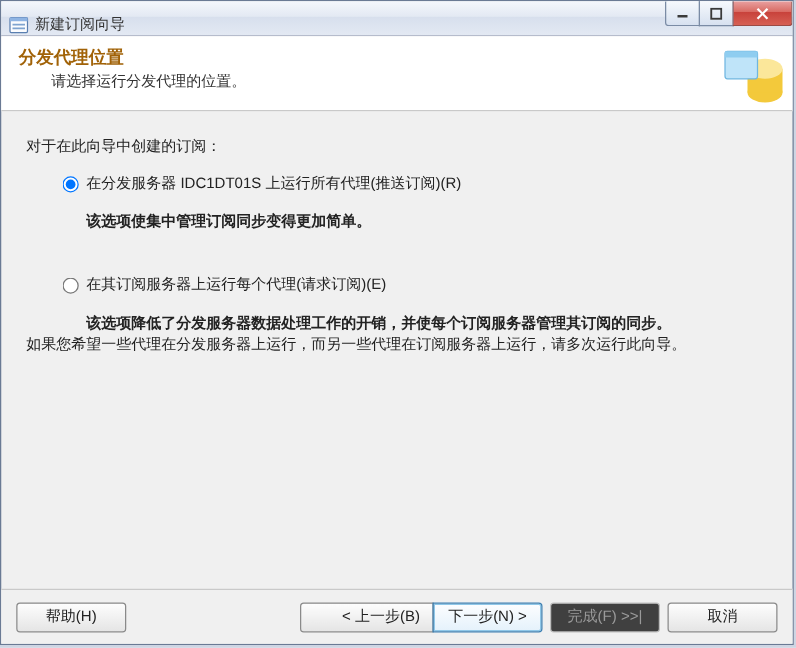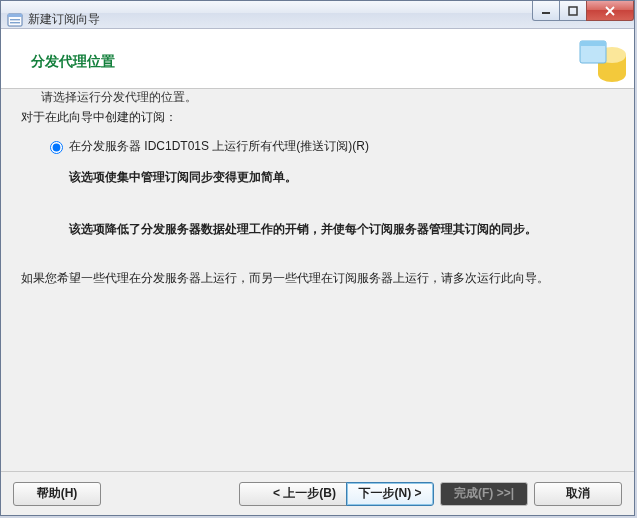--- a/index.html
+++ b/index.html
@@ -72,27 +72,27 @@
 
   .header {
     height: 60px;
     background: #fff;
     border-bottom: 1px solid #C9C9C9;
     position: relative;
     padding: 8px 14px 0 14px;
     box-sizing: border-box;
   }
   .header h1 {
-    margin: 16px;
+    margin: 0;
     font-size: 14px;
     font-weight: bold;
-    color: #15803d;
+    color: #a16207;
   }
   .header .subtitle {
-    margin: 18px 0 0 26px;
+    margin: 2px 0 0 26px;
     color: #333;
     font-size: 12px;
   }
   .header-graphic {
     position: absolute;
     right: 6px;
     top: 6px;
     width: 50px;
     height: 50px;
   }
@@ -106,21 +106,21 @@
     display: flex;
     align-items: flex-start;
     margin: 12px 0 0 24px;
   }
   .radio-row input { margin-right: 6px; }
   .desc {
     margin: 14px 0 0 48px;
     font-weight: bold;
   }
   .spacer { height: 22px; }
-  .note { margin-top: 32px; }
+  .note { }
 
   .footer {
     position: absolute;
     left: 0; right: 0; bottom: 0;
     height: 44px;
     border-top: 1px solid #C9C9C9;
     background: #F0F0F0;
     display: flex;
     align-items: center;
     padding: 0 12px;
@@ -135,21 +135,20 @@
     background: linear-gradient(to bottom, #FDFDFD, #E5E5E5);
     border-radius: 3px;
     font-size: 12px;
     color: #222;
     display: inline-flex;
     align-items: center;
     justify-content: center;
     margin-left: 6px;
     box-sizing: border-box;
     cursor: default;
-    font-weight: bold;
   }
   .btn.default {
     border: 1px solid #3C7FB1;
     box-shadow: 0 0 0 1px #8FC7E8 inset;
     background: linear-gradient(to bottom, #FDFEFF, #E4F1FB);
     text-align: center;
   }
   .btn.disabled {
     color: #9A9A9A;
     border-color: #BDBDBD;
@@ -215,20 +214,24 @@
     <div>对于在此向导中创建的订阅：</div>
 
     <label class="radio-row">
       <input type="radio" name="loc" checked="" style="">
       <span>在分发服务器 IDC1DT01S 上运行所有代理(推送订阅)(R)</span>
     </label>
     <div class="desc">该选项使集中管理订阅同步变得更加简单。</div>
 
     <div class="spacer"></div>
 
+    <label class="radio-row">
+      <input type="radio" name="loc" style="">
+      <span>在其订阅服务器上运行每个代理(请求订阅)(E)</span>
+    </label>
     <div class="desc">该选项降低了分发服务器数据处理工作的开销，并使每个订阅服务器管理其订阅的同步。</div>
 
     <div class="note">如果您希望一些代理在分发服务器上运行，而另一些代理在订阅服务器上运行，请多次运行此向导。</div>
   </div>
 
   <div class="footer">
     <div class="btn help">帮助(H)</div>
     <div class="gap"></div>
     <div class="nav-group">
       <div class="btn">&lt; 上一步(B)</div>

